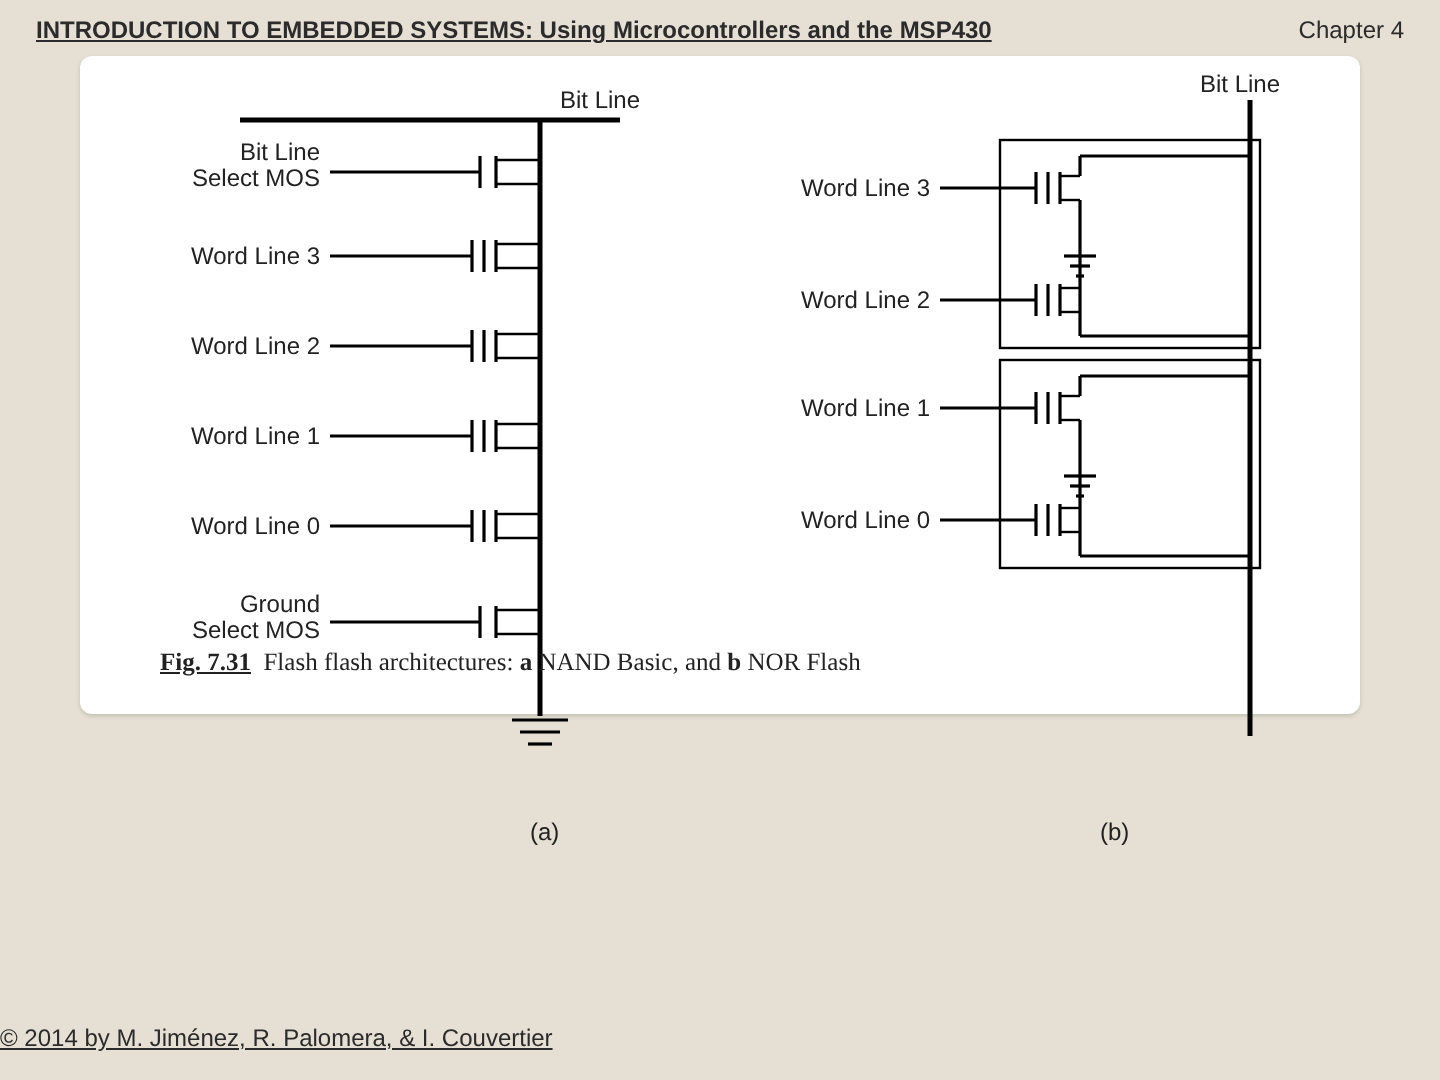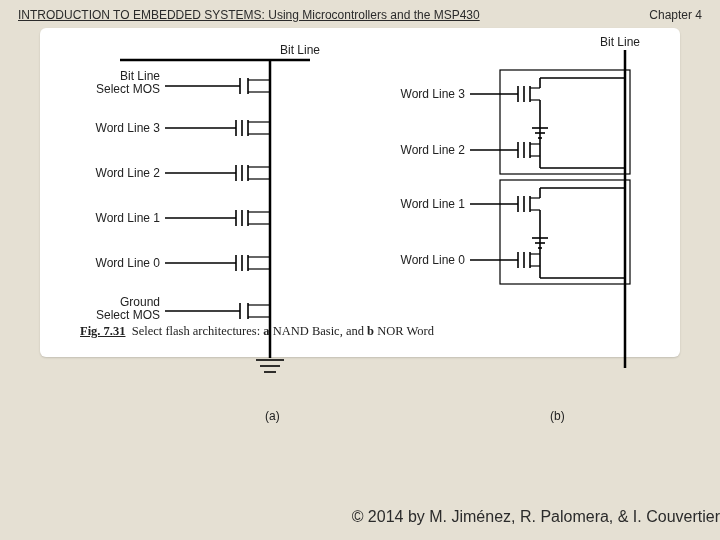--- a/index.html
+++ b/index.html
@@ -11,38 +11,39 @@
     position: relative;
     overflow: hidden;
   }
   .header {
     display: flex;
     justify-content: space-between;
     padding: 8px 18px 4px 18px;
     font-size: 12px;
     color: #2b2b2b;
   }
-  .header .title { text-decoration: underline; }
+  .header .title { text-decoration: underline; font-weight: bold; }
   .figure-panel {
     position: absolute;
     left: 40px;
     top: 28px;
     width: 640px;
     height: 329px;
     background: #fff;
     border-radius: 6px;
     box-shadow: 0 1px 2px rgba(0,0,0,.15);
   }
   .footer {
     position: absolute;
     left: 0; right: 0;
     bottom: 14px;
-    text-align: right;
-    font-size: 16px;
+    text-align: left;
+    font-size: 12px;
     color: #2b2b2b;
+    text-decoration: underline;
   }
   .diagram-svg {
     position: absolute;
     left: 0; top: 0;
     width: 640px;
     height: 410px;
   }
   .caption {
     position: absolute;
     left: 40px;
@@ -216,23 +217,23 @@
         <rect class="hair" x="460" y="152" width="130" height="104" fill="none"></rect>
       </g>
 
       <text x="510" y="392">(b)</text>
     </g>
 
   </svg>
 
   <div class="caption">
     <span class="figno">Fig. 7.31</span>
-    &nbsp;<span>Select flash architectures: </span>
+    &nbsp;<span>Flash flash architectures: </span>
     <span class="bold">a</span>
     <span> NAND Basic, and </span>
     <span class="bold">b</span>
-    <span> NOR Word</span>
+    <span> NOR Flash</span>
   </div>
 </div>
 
 <div class="footer">
   <span>© 2014 by M. Jiménez, R. Palomera, &amp; I. Couvertier</span>
 </div>
 
 </body></html>

